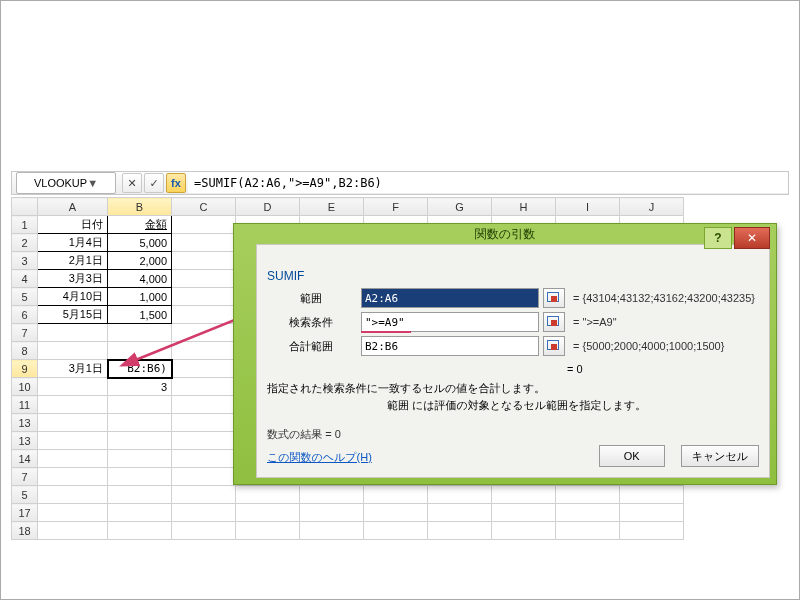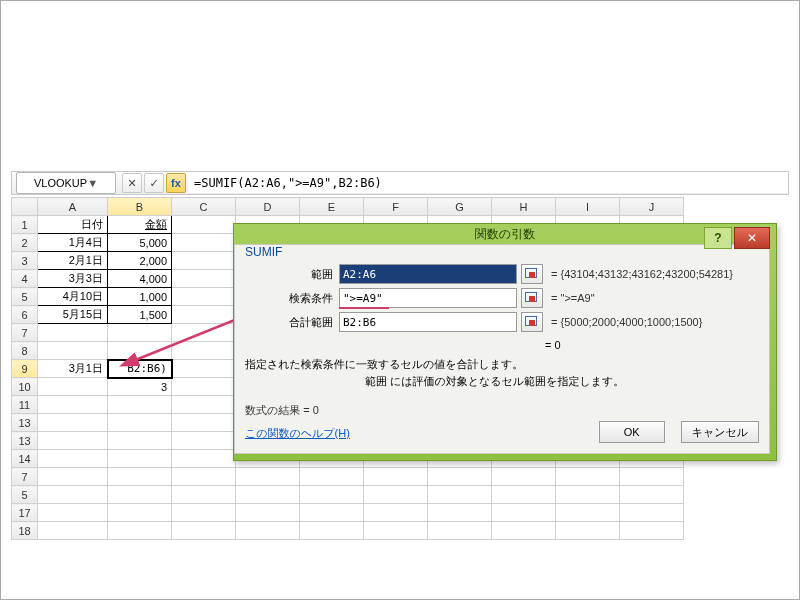--- a/index.html
+++ b/index.html
@@ -30,24 +30,24 @@
 .active-outline{outline:2px solid #000;outline-offset:-1px}
 
 
 .editcell{text-align:left;font-family:Consolas,monospace;background:#fff}
 
 
 .dialog{position:absolute;left:222px;top:52px;width:542px;background:#99c24d;background:linear-gradient(#a6ce5c,#8fbf3f);border:1px solid #6f9a25;box-shadow:2px 3px 6px rgba(0,0,0,.25)}
 .titlebar{height:20px;display:flex;align-items:center;justify-content:center;position:relative;color:#1b3a00;font-size:12px}
 .help{position:absolute;right:44px;top:3px;width:26px;height:20px;background:#c9e38e;border:1px solid #7aa62d;color:#2b4d00;display:flex;align-items:center;justify-content:center;font-weight:bold}
 .closebtn{position:absolute;right:6px;top:3px;width:34px;height:20px;background:#c94f3d;background:linear-gradient(#e26b58,#b93c2a);border:1px solid #8e2b1e;color:#fff;display:flex;align-items:center;justify-content:center;font-size:12px}
-.dialog-inner{margin:0 6px 6px 0;background:#f2f2ee;border:1px solid #ccc8bf;padding:0 10px 10px 10px}
+.dialog-inner{margin:0 6px 6px 22px;background:#f2f2ee;border:1px solid #ccc8bf;padding:24px 10px 10px 10px}
 .funcname{font-size:12px;color:#004a9a;margin-bottom:4px}
 .argrow{display:flex;align-items:center;height:22px;margin:2px 0}
-.arglbl{width:88px;text-align:right;padding-right:6px;font-size:11px}
+.arglbl{width:88px;text-align:center;padding-right:6px;font-size:11px}
 .arginput{width:170px;height:18px;border:1px solid #9a9a9a;background:#fff;padding:0 3px;font-family:Consolas,monospace;font-size:11px}
 .arginput.sel{background:#1a3e78;color:#fff}
 .refbtn{width:20px;height:18px;margin-left:4px;border:1px solid #9a9a9a;background:linear-gradient(#fff,#e8e8e8);position:relative}
 .refbtn::before{content:"";position:absolute;left:3px;top:3px;width:10px;height:8px;border:1px solid #3b6fb3}
 .refbtn::after{content:"";position:absolute;left:7px;top:7px;width:6px;height:6px;background:#cc3b2e}
 .argres{margin-left:8px;font-size:11px;color:#333}
 .underline-red{position:absolute;height:2px;background:#d23c6b}
 .midresult{margin:6px 0 4px 300px;font-size:11px}
 .desc{font-size:11px;margin:6px 0 2px 0}
 .desc2{font-size:11px;margin:2px 0 10px 120px}
@@ -348,21 +348,21 @@
       <div class="help">?</div>
       <div class="closebtn">✕</div>
     </div>
     <div class="dialog-inner">
       <div class="funcname">SUMIF</div>
 
       <div class="argrow">
         <div class="arglbl">範囲</div>
         <input class="arginput sel" value="A2:A6" style="">
         <div class="refbtn"></div>
-        <div class="argres">= {43104;43132;43162;43200;54281}</div>
+        <div class="argres">= {43104;43132;43162;43200;43235}</div>
       </div>
       <div class="argrow" style="position:relative">
         <div class="arglbl">検索条件</div>
         <input class="arginput" value="&quot;&gt;=A9&quot;" style="">
         <div class="refbtn"></div>
         <div class="argres">= "&gt;=A9"</div>
         <div class="underline-red" style="left:94px;top:20px;width:50px"></div>
       </div>
       <div class="argrow">
         <div class="arglbl">合計範囲</div>

